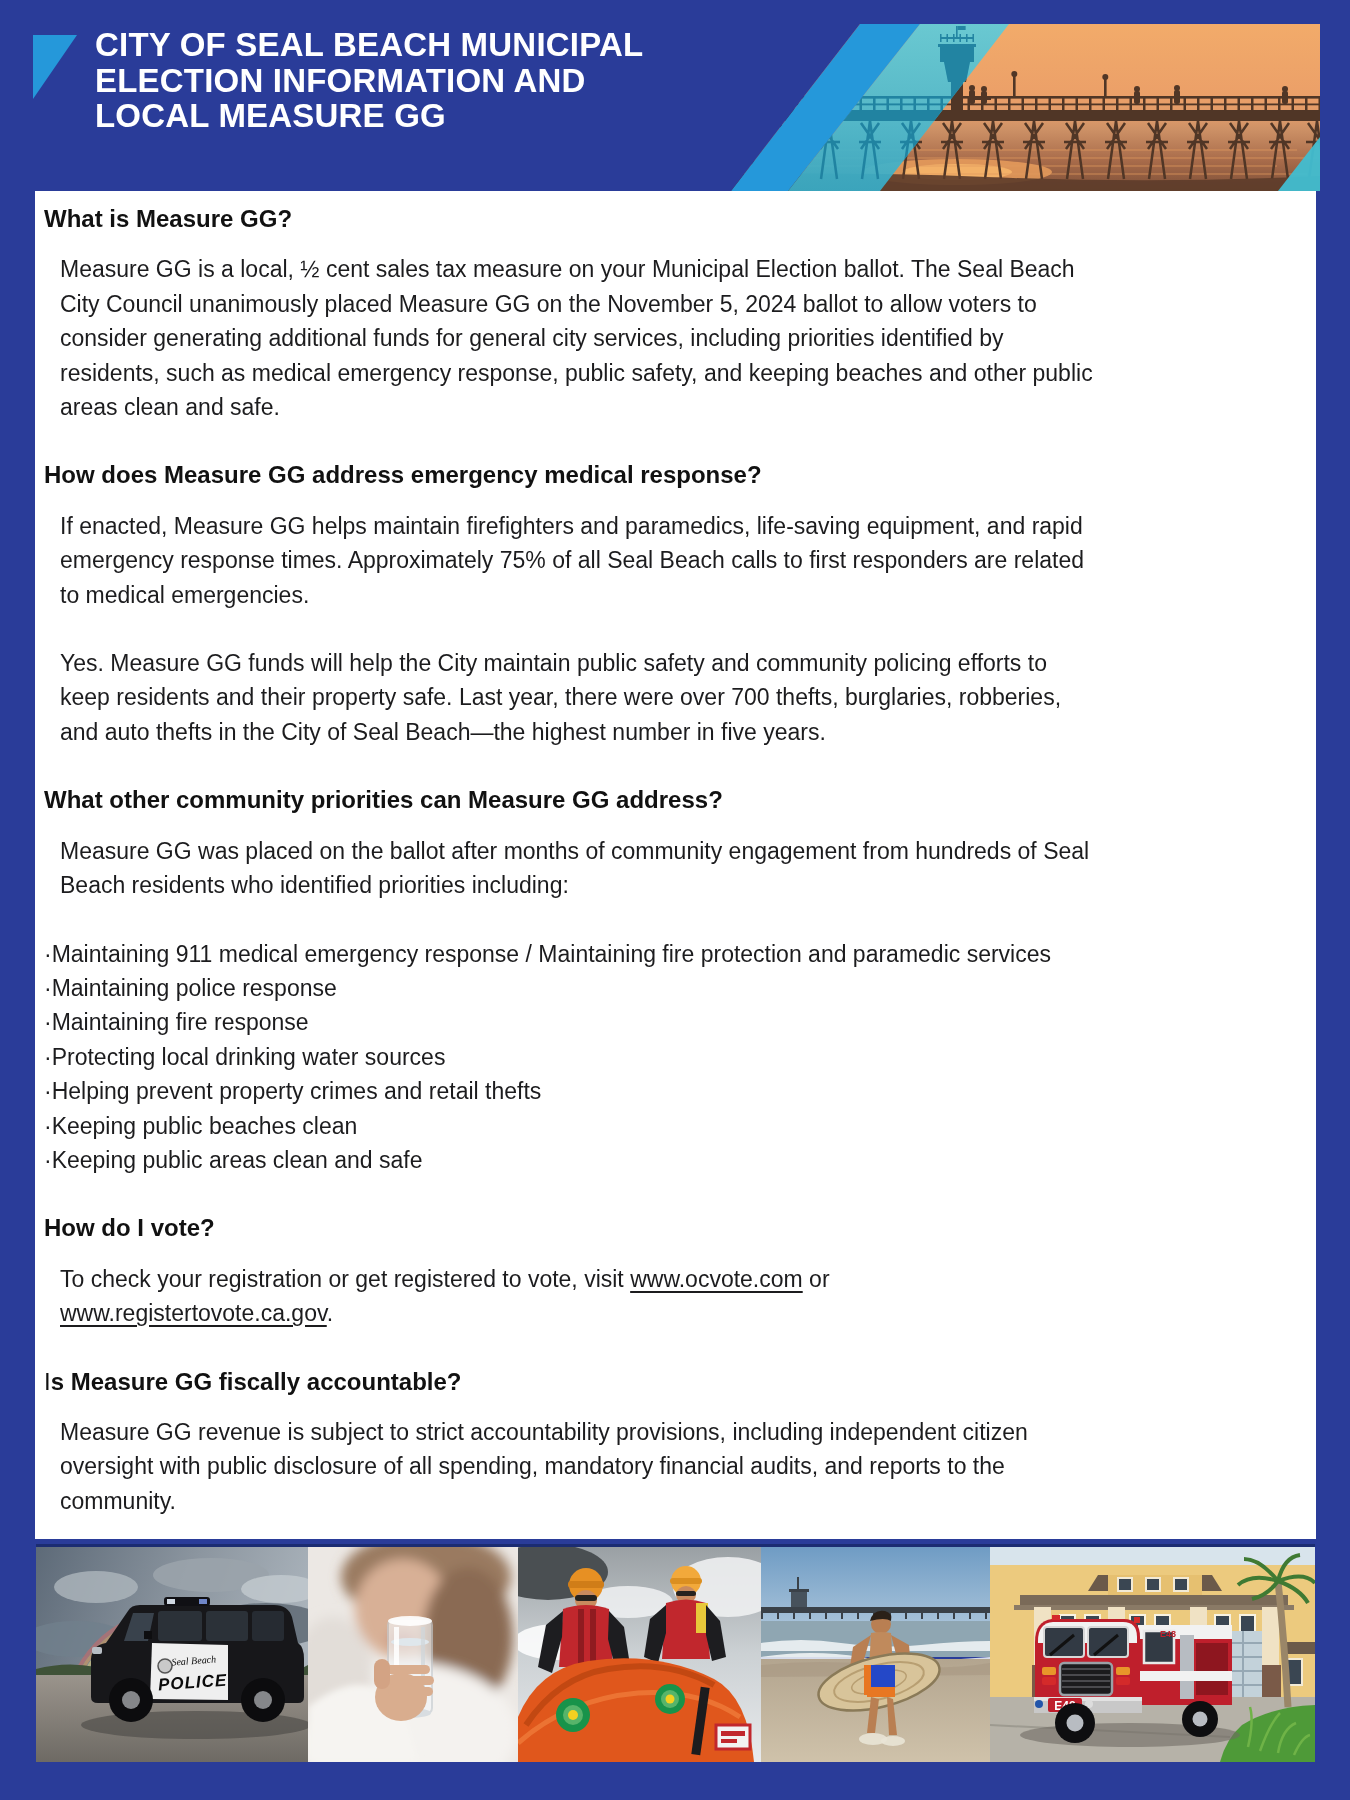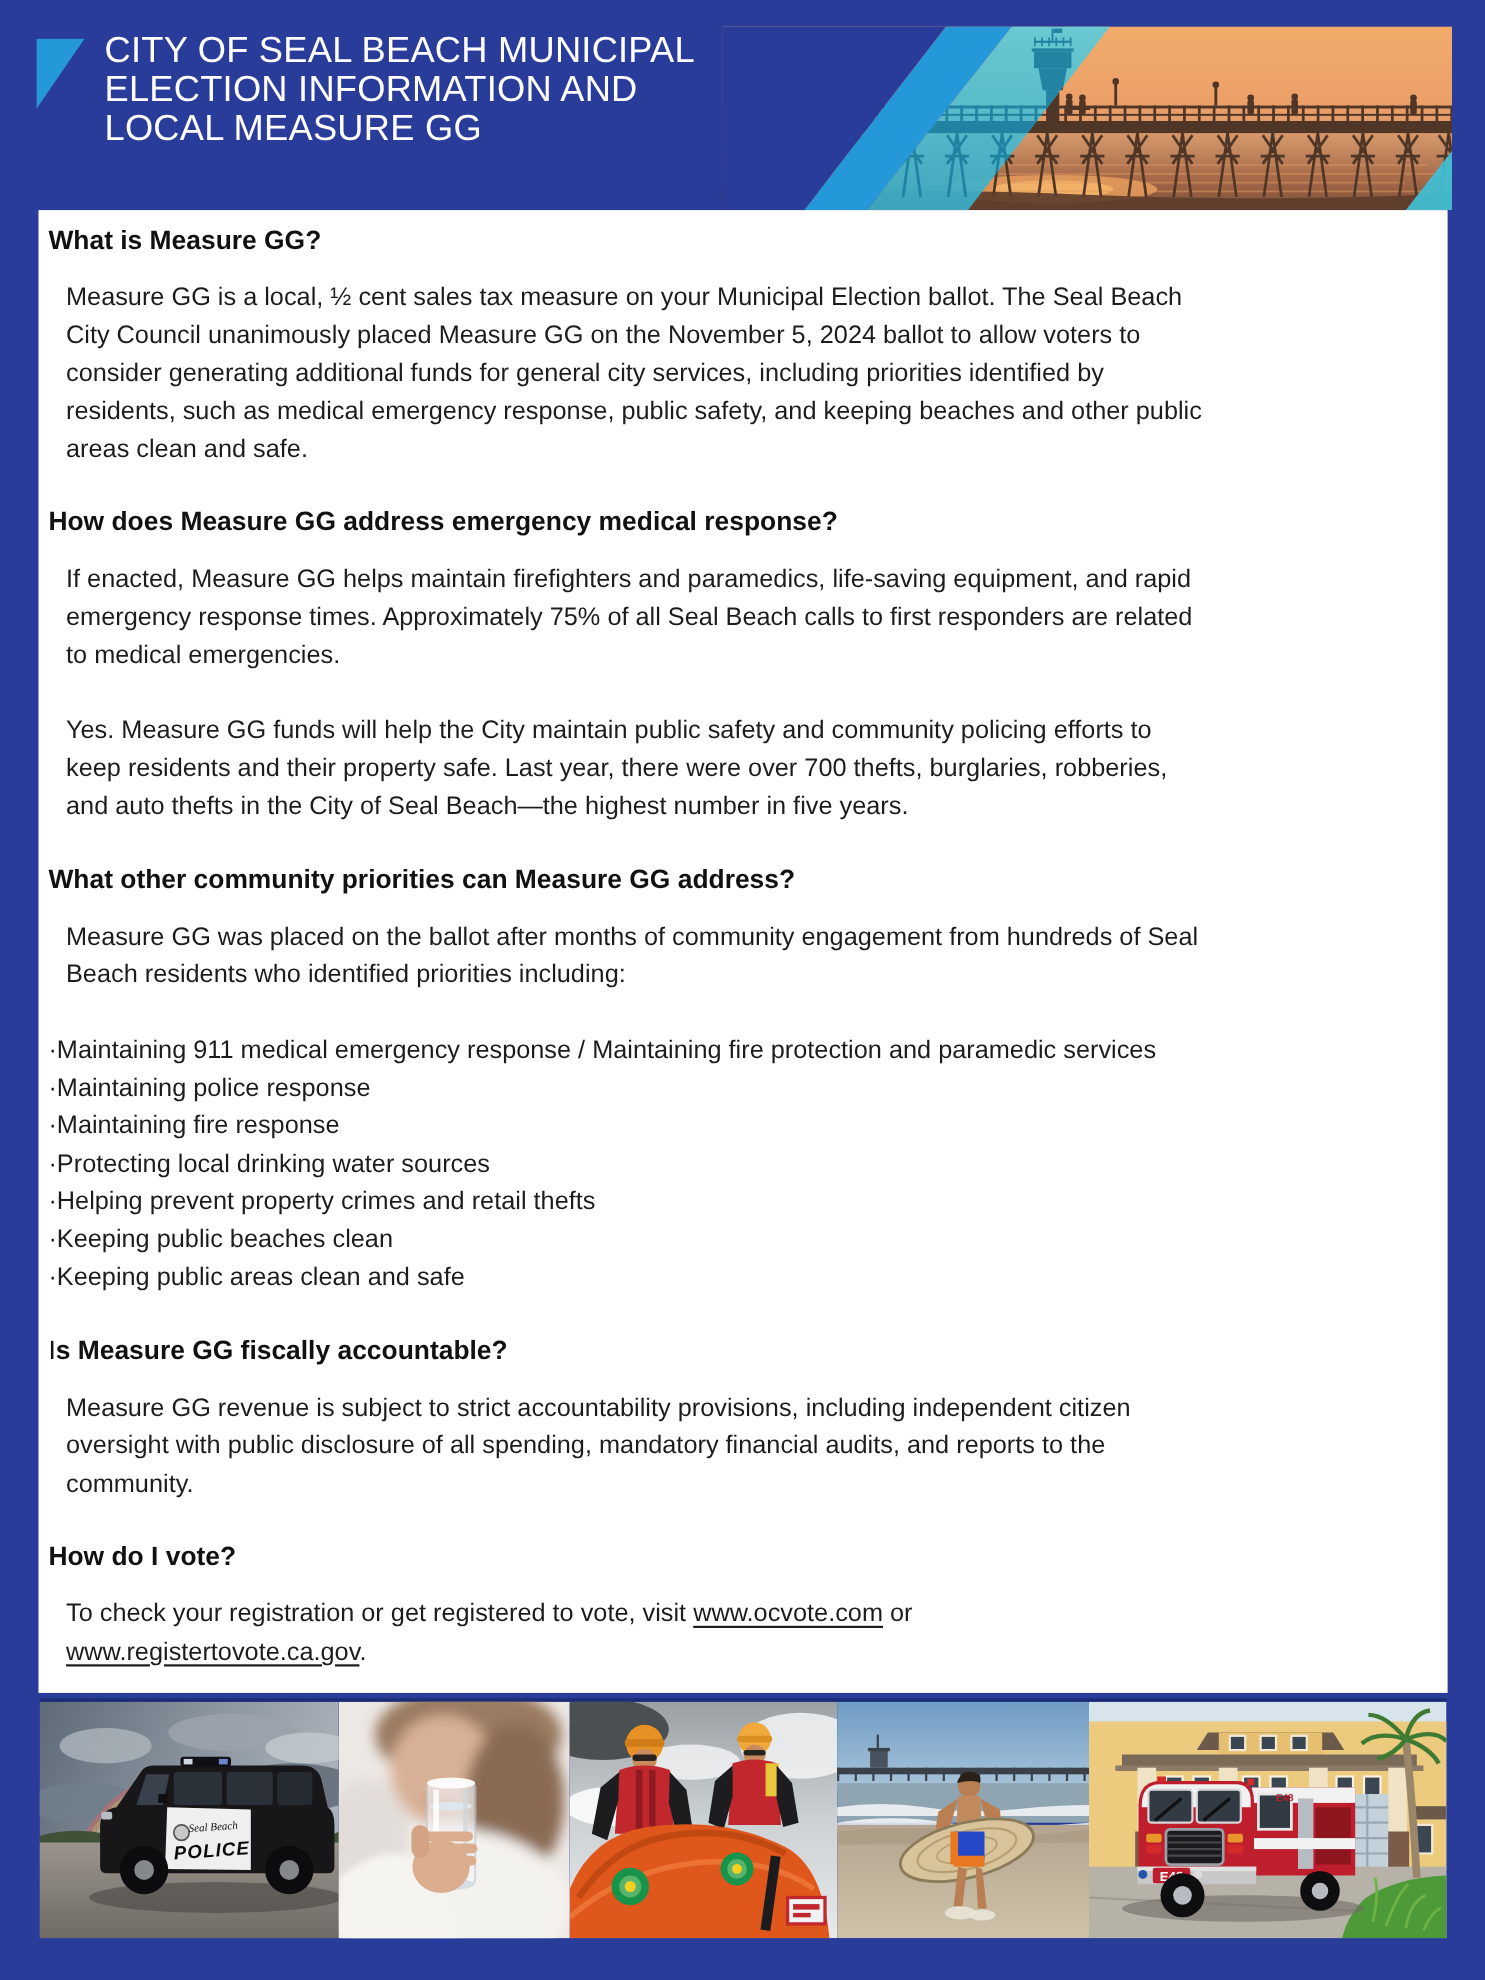--- a/index.html
+++ b/index.html
@@ -9,21 +9,21 @@
     font-family:"Liberation Sans", sans-serif;
   }
   
   .flag{
     position:absolute;left:33px;top:35px;width:44px;height:64px;
     background:#2598da;
     clip-path:polygon(0 0,100% 0,0 100%);
   }
   .header-title{
     position:absolute;left:95px;top:27px;
-    color:#ffffff;font-weight:400;font-size:33px;line-height:35.5px;
+    color:#ffffff;font-weight:700;font-size:33px;line-height:35.5px;
     letter-spacing:.2px;
   }
   .header-photo{position:absolute;left:657px;top:24px;width:663px;height:167px;}
   
   .panel{
     position:absolute;left:35px;top:191px;width:1281px;height:1348px;
     background:#ffffff;
   }
   .content{
     position:absolute;left:9px;top:11px;width:1075px;
@@ -174,27 +174,27 @@
         <div>·Maintaining police response</div>
         <div>·Maintaining fire response</div>
         <div>·Protecting local drinking water sources</div>
         <div>·Helping prevent property crimes and retail thefts</div>
         <div>·Keeping public beaches clean</div>
         <div>·Keeping public areas clean and safe</div>
       </div>
     </div>
 
     <div class="sec">
+      <h2>How do I vote?</h2>
+      <p><span>To check your registration or get registered to vote, visit </span><span class="link">www.ocvote.com</span><span> or </span><span class="link">www.registertovote.ca.gov</span><span>.</span></p>
+    </div>
+
+    <div class="sec">
       <h2><span class="thin">I</span><span>s Measure GG fiscally accountable?</span></h2>
       <p>Measure GG revenue is subject to strict accountability provisions, including independent citizen oversight with public disclosure of all spending, mandatory financial audits, and reports to the community.</p>
-    </div>
-
-    <div class="sec">
-      <h2>How do I vote?</h2>
-      <p><span>To check your registration or get registered to vote, visit </span><span class="link">www.ocvote.com</span><span> or </span><span class="link">www.registertovote.ca.gov</span><span>.</span></p>
     </div>
 
   </div>
 </div>
 
 <div class="strip-line"></div>
 <div class="strip">
 
   <svg width="272" viewBox="0 0 272 215" preserveAspectRatio="none">
     <defs>

